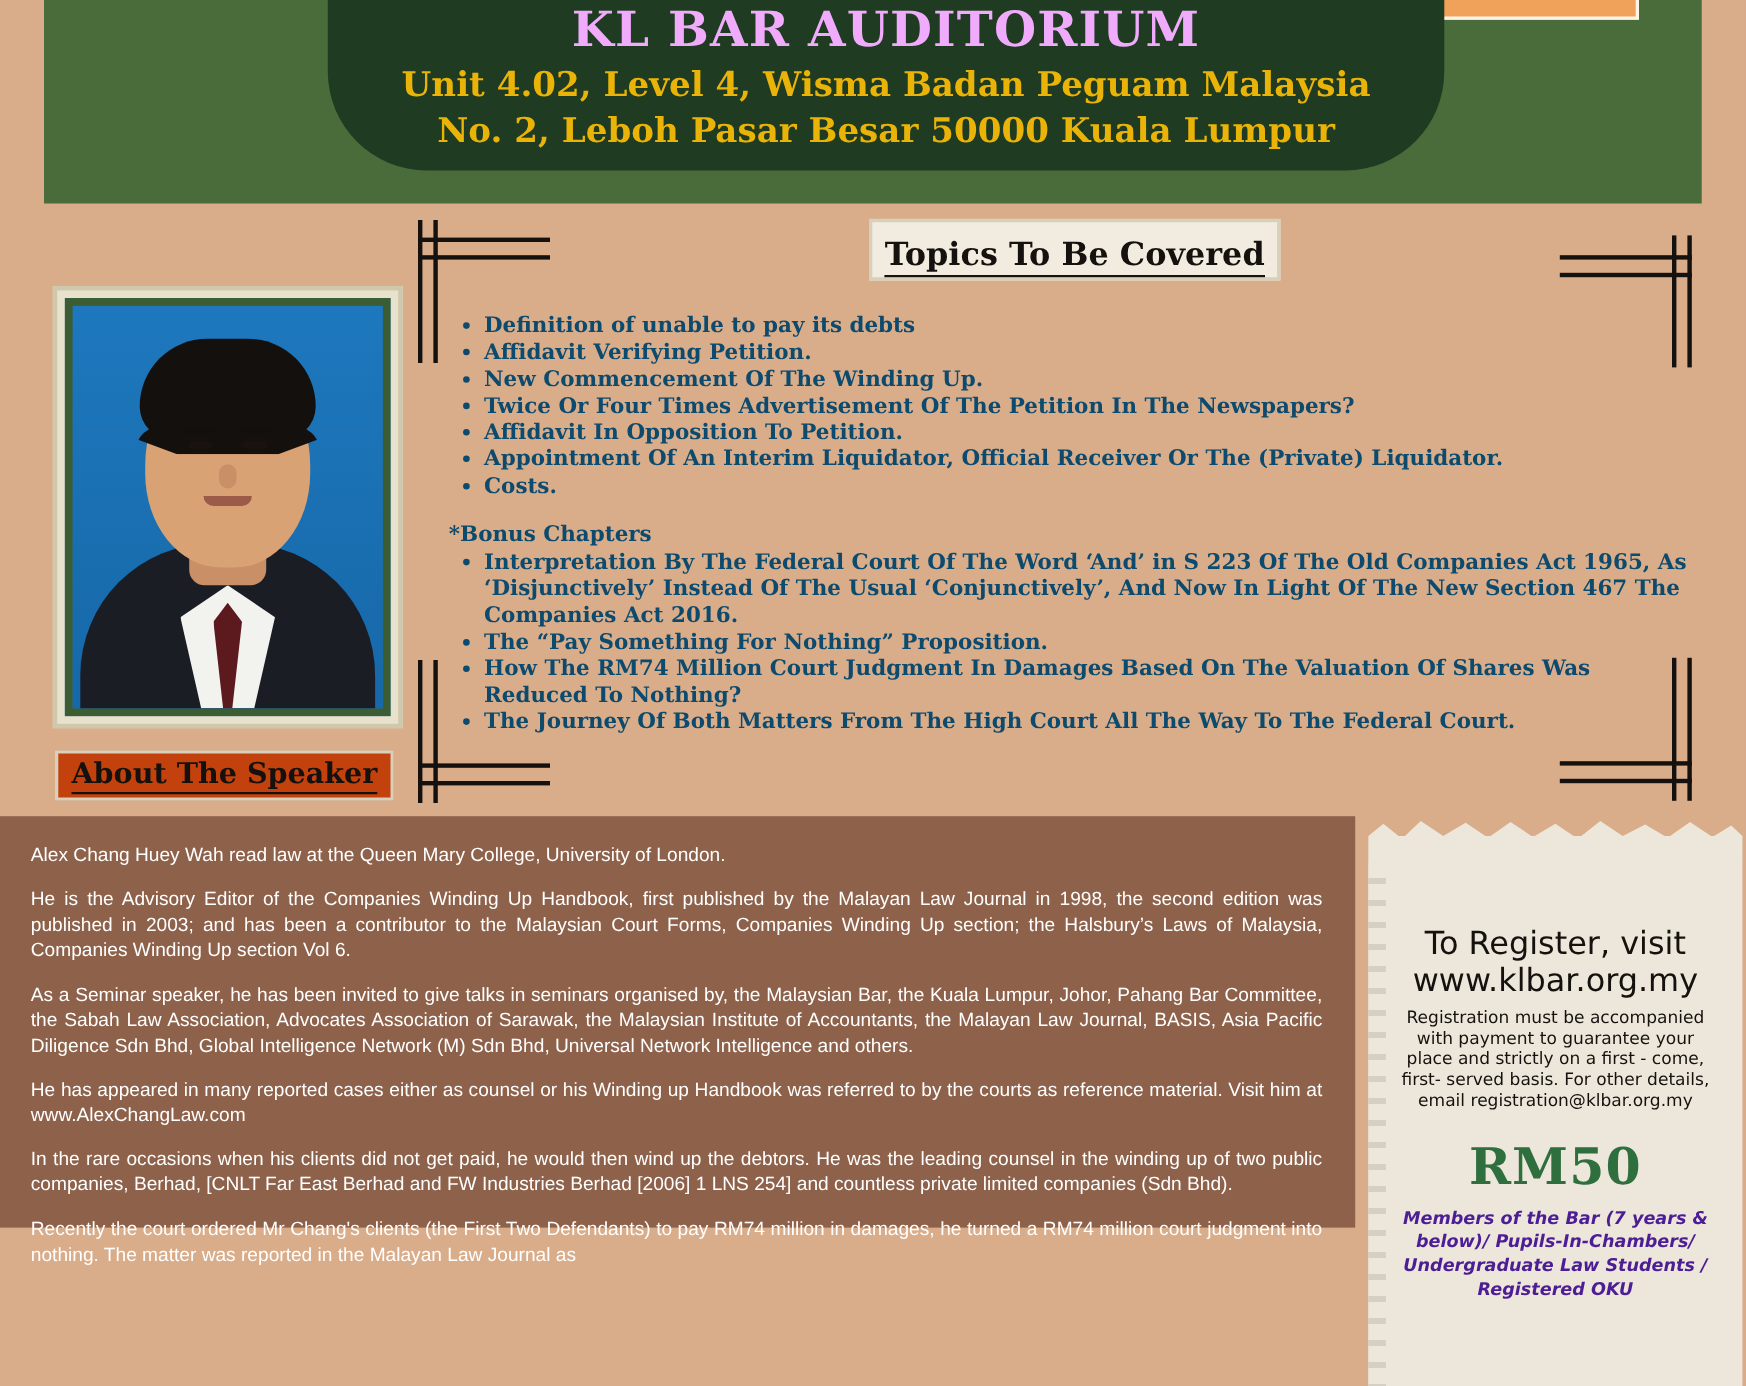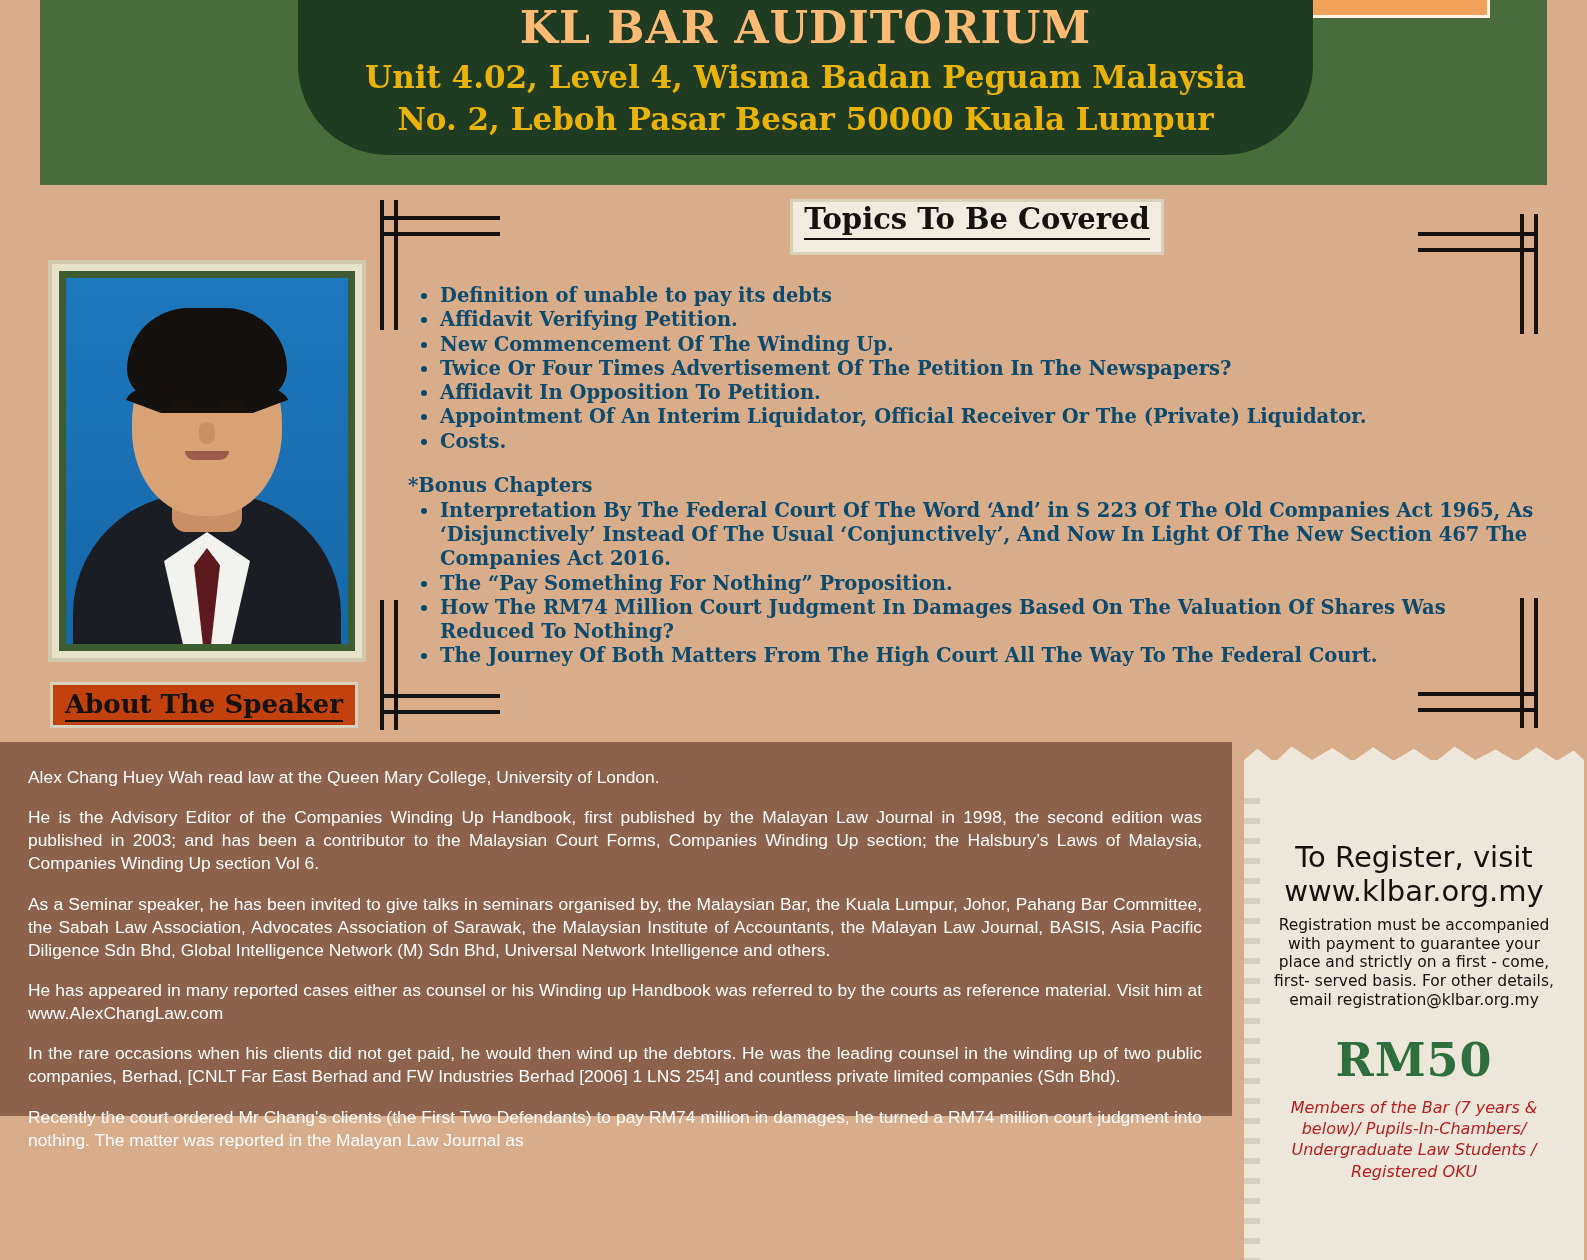--- a/index.html
+++ b/index.html
@@ -16,21 +16,21 @@
     background:#4a6b3a;
   }
   .header-pill{
     position:absolute;left:298px;top:-110px;width:1015px;height:265px;
     background:#1f3b21;border-radius:0 0 90px 90px;
     display:flex;flex-direction:column;align-items:center;justify-content:flex-end;
     padding-bottom:14px;box-sizing:border-box;
   }
   .venue-title{
     font-family:"DejaVu Serif", serif;
-    font-weight:bold;font-size:44px;color:#fdba74;letter-spacing:1px;
+    font-weight:bold;font-size:44px;color:#f0abfc;letter-spacing:1px;
     line-height:1.05;margin-bottom:6px;white-space:nowrap;
   }
   .venue-line{
     font-family:"DejaVu Serif", serif;
     font-weight:bold;font-size:31px;color:#eab308;line-height:1.35;white-space:nowrap;
   }
   .orange-tab{
     position:absolute;left:1180px;top:-84px;width:304px;height:96px;
     background:#f0a25a;border:3px solid #fdf6e6;
   }
@@ -81,21 +81,21 @@
   }
   .about-tag span{
     font-family:"DejaVu Serif", serif;font-weight:bold;font-size:26px;color:#14110e;
     border-bottom:2px solid #14110e;padding-bottom:1px;
   }
 
   
   .topics-tag{
     position:absolute;left:790px;top:199px;width:374px;height:56px;
     background:#f2ece0;border:3px solid #d8d0bb;box-sizing:border-box;
-    display:flex;align-items:flex-start;justify-content:center;
+    display:flex;align-items:flex-end;justify-content:center;
   }
   .topics-tag span{
     font-family:"DejaVu Serif", serif;font-weight:bold;font-size:29px;color:#14110e;
     border-bottom:2px solid #14110e;padding-bottom:2px;
   }
   .topics{
     position:absolute;left:408px;top:284px;width:1130px;
     font-family:"DejaVu Serif", serif;color:#0c4a6e;
   }
   .topics ul{margin:0;padding-left:32px;}
@@ -126,22 +126,22 @@
   .reg-url{font-family:"DejaVu Sans", sans-serif;font-size:29px;color:#14110e;}
   .reg-note{
     font-family:"DejaVu Sans", sans-serif;font-size:15.5px;color:#14110e;
     line-height:1.2;margin-top:8px;
   }
   .price{
     font-family:"DejaVu Serif", serif;font-weight:bold;font-size:46px;
     color:#2f6e3d;margin-top:24px;letter-spacing:1px;
   }
   .price-note{
-    font-family:"DejaVu Sans", sans-serif;font-style:italic;font-weight:normal;
-    font-size:16px;color:#b91c1c;line-height:1.32;margin-top:10px;text-align:center;
+    font-family:"DejaVu Sans", sans-serif;font-style:italic;font-weight:bold;
+    font-size:16px;color:#4c1d95;line-height:1.32;margin-top:10px;text-align:center;
   }
   .reg-edge{
     position:absolute;left:1244px;top:784px;width:16px;height:476px;
     background:repeating-linear-gradient(180deg,#ece7da 0 14px,#d6d0c2 14px 20px);
   }
 </style>
 </head>
 <body>
 
 <div class="header-band"></div>

